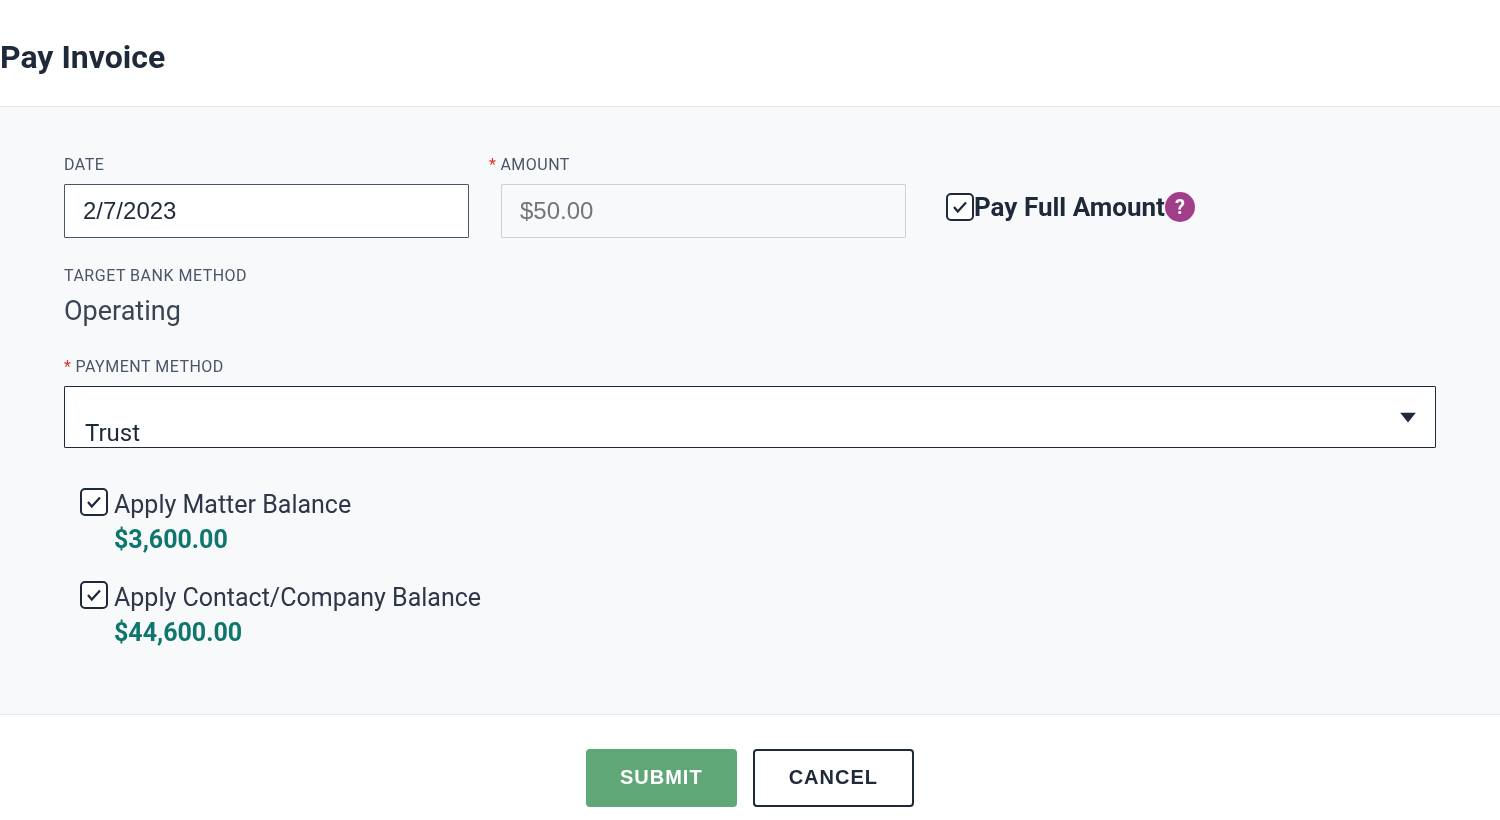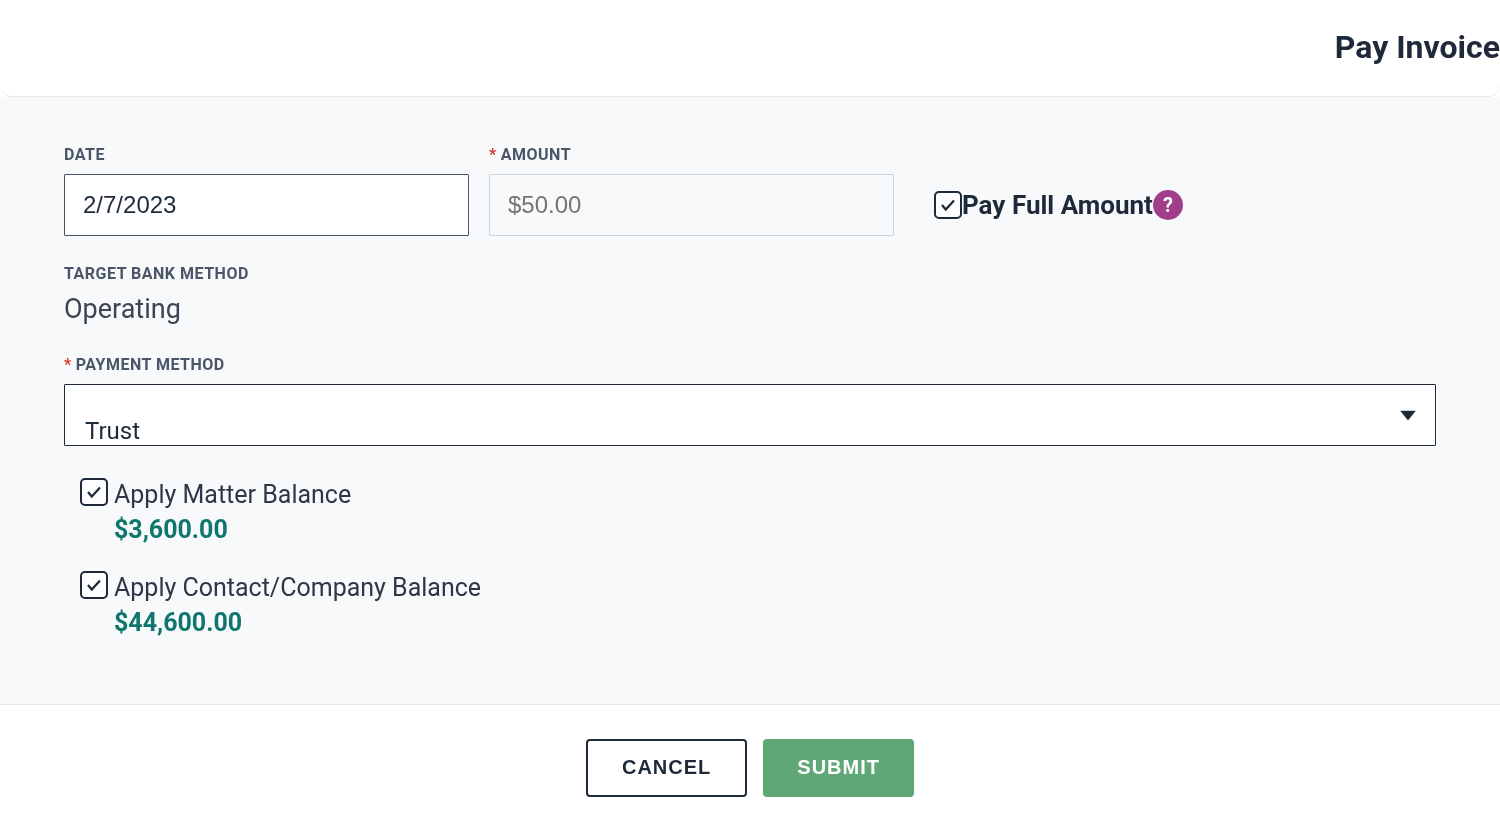--- a/index.html
+++ b/index.html
@@ -9,24 +9,23 @@
   }
   body {
     font-family: -apple-system, BlinkMacSystemFont, "Segoe UI", Roboto, Helvetica, Arial, sans-serif;
     background: #ffffff;
     color: #1e2a3a;
     width: 1500px;
     height: 820px;
     overflow: hidden;
   }
   .header {
-    text-align: right;
-    padding: 28px 0 30px 0;
+    text-align: left;
+    padding: 38px 0 30px 0;
     border-bottom: 1px solid #e5e7eb;
-    border-radius: 12px;
   }
   .header h1 {
     font-size: 32px;
     font-weight: 700;
     color: #1e2a3a;
   }
   .form-area {
     background: #f7f9fb;
     padding: 48px 64px 40px 64px;
     border-bottom: 1px solid #e5e7eb;
@@ -39,43 +38,43 @@
   }
   .field {
     display: flex;
     flex-direction: column;
   }
   .field-label {
     font-size: 16px;
     letter-spacing: 0.5px;
     color: #4a5568;
     margin-bottom: 10px;
-    font-weight: 700;
+    font-weight: 400;
   }
   .field-label .req {
     color: #d9362a;
     margin-right: 4px;
   }
   .text-input {
-    height: 62px;
+    height: 54px;
     border: 1px solid #4a5568;
     background: #ffffff;
     font-size: 24px;
     padding: 0 18px;
     color: #1e2a3a;
     outline: none;
     border-radius: 1px;
   }
   .text-input.disabled {
     background: #f7f9fb;
     border: 1px solid #cbd2d9;
     color: #9aa5b1;
   }
   .date-field { width: 405px; }
-  .amount-field { width: 405px; }
+  .amount-field { width: 405px; margin-left: 12px; }
   .pay-full {
     display: flex;
     align-items: center;
     height: 62px;
     margin-left: 20px;
   }
   .checkbox {
     width: 28px;
     height: 28px;
     border: 2px solid #1e2a3a;
@@ -114,21 +113,21 @@
   }
   .target-section {
     margin-bottom: 30px;
   }
   .target-value {
     font-size: 27px;
     color: #3a4554;
     margin-top: 8px;
   }
   .payment-method-section {
-    margin-bottom: 32px;
+    margin-bottom: 40px;
   }
   .select-wrap {
     position: relative;
     width: 100%;
   }
   .select-box {
     width: 100%;
     height: 62px;
     border: 1px solid #1e2a3a;
     background: #ffffff;
@@ -278,15 +277,15 @@
     </span>
     <div class="balance-texts">
       <span class="balance-label">Apply Contact/Company Balance</span>
       <span class="balance-amount">$44,600.00</span>
     </div>
   </div>
 
 </div>
 
 <div class="footer">
+  <button class="btn btn-submit">SUBMIT</button>
   <button class="btn btn-cancel">CANCEL</button>
-  <button class="btn btn-submit">SUBMIT</button>
 </div>
 
 </body></html>

